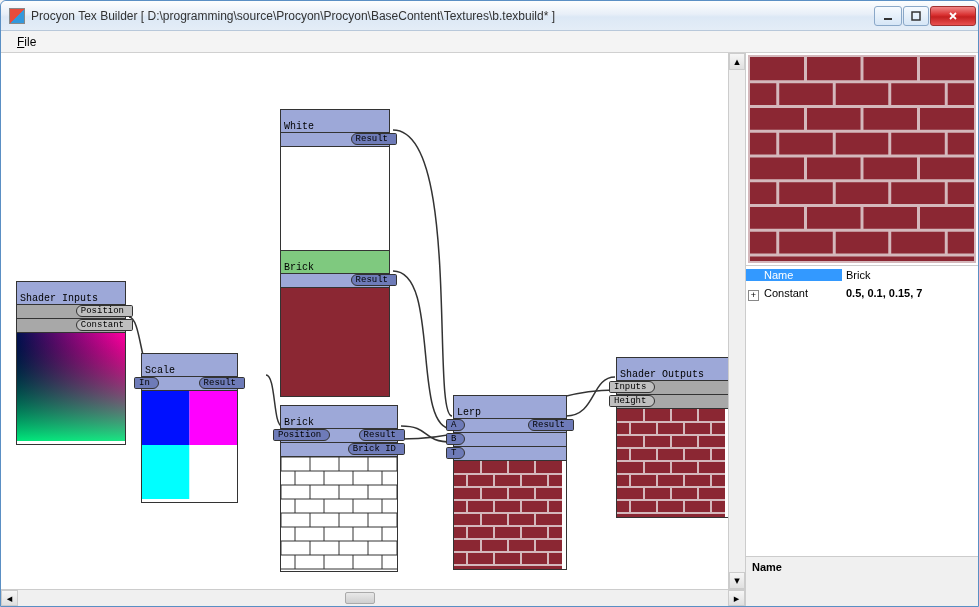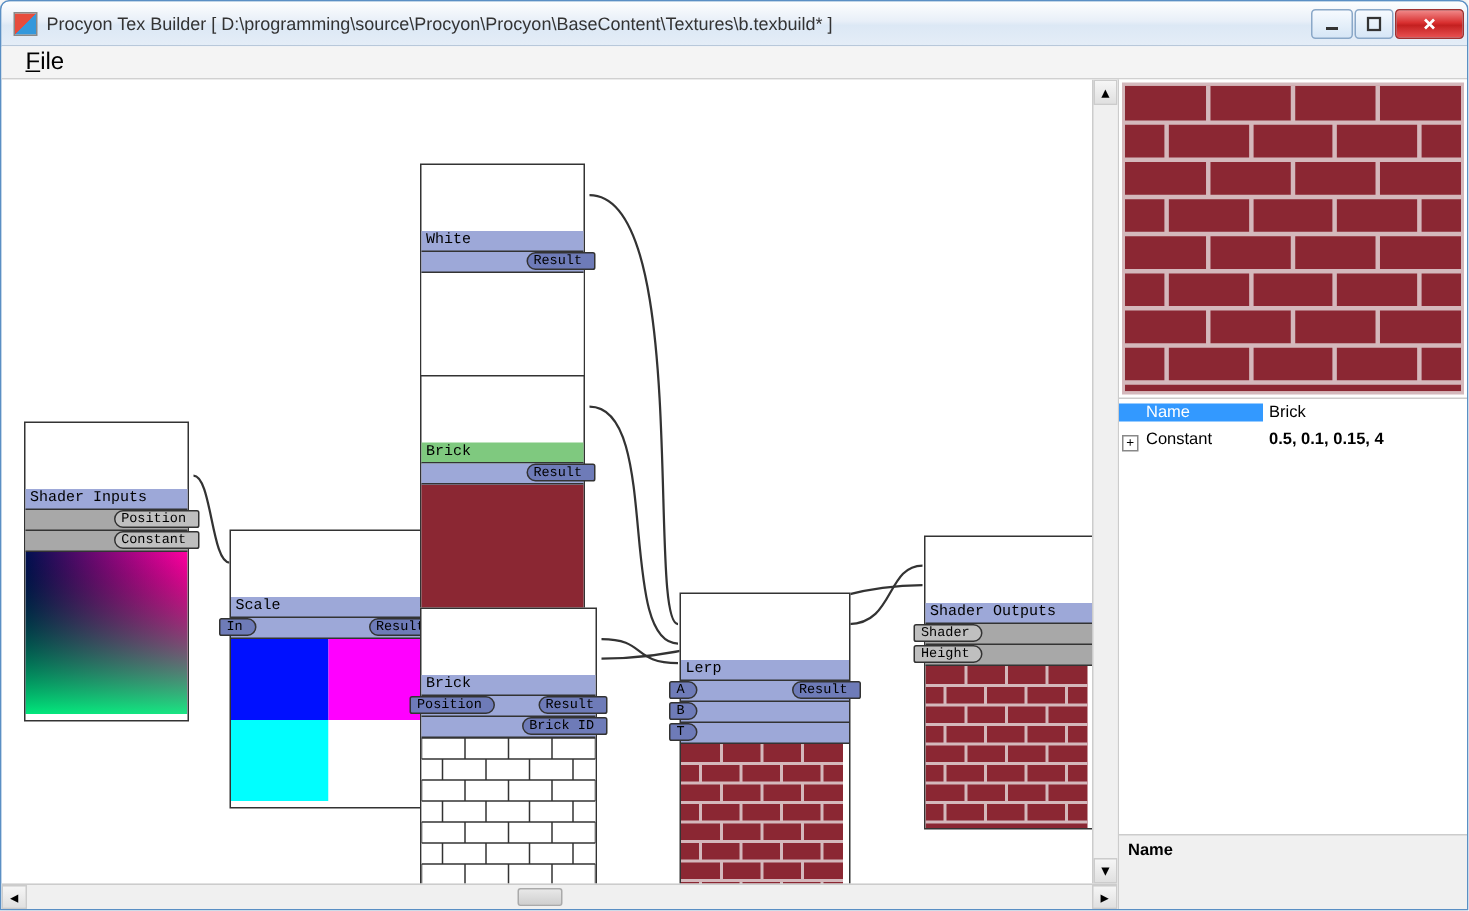--- a/index.html
+++ b/index.html
@@ -12,21 +12,21 @@
 .titlebar-title { flex: 1; color: #333; font-size: 12px; }
 .winbtns { display: flex; gap: 0; }
 .winbtn { width: 30px; height: 20px; border: 1px solid #8aa8c8; border-radius: 3px; background: linear-gradient(#f6fafe,#d6e6f6); display: flex; align-items: center; justify-content: center; cursor: pointer; margin-left: 1px; }
 .winbtn.min { width: 28px; }
 .winbtn.max { width: 26px; }
 .winbtn.close { width: 46px; background: linear-gradient(#f08888,#d93030 45%,#c42020 55%,#e85050); border-color: #a03030; }
 .winbtn svg { width: 12px; height: 12px; }
 
 
 .menubar { height: 22px; background: #f4f4f4; border-bottom: 1px solid #d0d0d0; display: flex; align-items: center; padding: 0 8px; }
-.menu-item { padding: 2px 8px; font-size: 16px; cursor: pointer; }
+.menu-item { padding: 2px 8px; font-size: 12px; cursor: pointer; }
 .menu-item u { text-decoration: underline; }
 
 
 .main { flex: 1; display: flex; height: calc(100% - 52px); }
 .canvas-wrap { flex: 1; position: relative; overflow: hidden; border-right: 1px solid #ccc; }
 .canvas { position: absolute; inset: 0; background: #fff; }
 .hscroll { position: absolute; left: 0; right: 0; bottom: 0; height: 17px; background: #f0f0f0; border-top: 1px solid #ccc; }
 .hscroll-track { position: absolute; left: 17px; right: 17px; top: 0; bottom: 0; }
 .hscroll-thumb { position: absolute; left: 46%; width: 30px; top: 2px; bottom: 2px; background: linear-gradient(#e8e8e8,#cfcfcf); border: 1px solid #aaa; border-radius: 2px; }
 .hscroll-btn { position: absolute; width: 17px; top: 0; bottom: 0; background: linear-gradient(#f6f6f6,#e0e0e0); border: 1px solid #ccc; display:flex;align-items:center;justify-content:center;}
@@ -42,21 +42,21 @@
 .propgrid { flex: 1; background: #fff; border-top: 1px solid #ccc; font-size: 11px; }
 .propgrid .row { display: flex; height: 18px; align-items: center; }
 .propgrid .cell-l { width: 96px; padding-left: 18px; position: relative; }
 .propgrid .cell-r { flex: 1; padding-left: 4px; }
 .propgrid .header .cell-l { background: #3399ff; color: #fff; }
 .propgrid .expander { position:absolute; left:2px; top:3px; width:11px; height:11px; border:1px solid #888; background:#fff; font-size:9px; line-height:9px; text-align:center; }
 .desc-pane { height: 50px; border-top: 1px solid #ccc; background: #f0f0f0; padding: 4px 6px; font-weight: bold; font-size: 11px; }
 
 
 .node { position: absolute; border: 1px solid #333; background: #fff; font-family: "Courier New", monospace; font-size: 10px; }
-.node-title { background: #9da8d8; padding: 1px 3px; height: 14px; border-bottom: 1px solid #333; margin-top: 44px; }
+.node-title { background: #9da8d8; padding: 11px 3px; height: 14px; border-bottom: 1px solid #333; }
 .node-title.green { background: #7fc97f; }
 .node-portrow { background: #9da8d8; display: flex; height: 14px; align-items: stretch; border-bottom: 1px solid #333; position: relative; }
 .node-portrow.gray { background: #a8a8a8; }
 .port { background: #6e7bb8; border: 1px solid #333; border-radius: 7px; height: 12px; padding: 0 8px 0 4px; font-size: 9px; line-height: 10px; color: #000; position: relative; }
 .port.in { margin-left: -8px; border-top-left-radius: 2px; border-bottom-left-radius: 2px; text-align: center; }
 .port.out { margin-right: -8px; margin-left: auto; border-top-right-radius: 2px; border-bottom-right-radius: 2px; }
 .port.gray { background: #bfbfbf; }
 .node-preview { width: 100%; }
 
 
@@ -126,21 +126,21 @@
               <linearGradient id="g2" x1="0" y1="0" x2="0" y2="1">
                   <stop offset="0" stop-color="#000" stop-opacity="0"></stop>
                   <stop offset="1" stop-color="#00ff80" stop-opacity=".9"></stop>
                 </linearGradient>
             </defs>
             <rect width="10" height="10" fill="url(#g1)"></rect>
               <rect width="10" height="10" fill="url(#g2)"></rect>
           </svg>
         </div>
 
-        <div class="node" style="left:152px; top:300px; width:132px;">
+        <div class="node" style="left:140px; top:300px; width:97px;">
           <div class="node-title">Scale</div>
           <div class="node-portrow">
             <div class="port in">In</div>
             <div class="port out">Result</div>
           </div>
           <svg class="node-preview" width="108" height="108" viewBox="0 0 10 10" preserveAspectRatio="none">
             <rect x="0" y="0" width="5" height="5" fill="#0010ff"></rect>
             <rect x="5" y="0" width="5" height="5" fill="#ff00ff"></rect>
             <rect x="0" y="5" width="5" height="5" fill="#00ffff"></rect>
             <rect x="5" y="5" width="5" height="5" fill="#ffffff"></rect>
@@ -291,21 +291,21 @@
                 <line x1="40" y1="91" x2="40" y2="104"></line>
                 <line x1="67" y1="91" x2="67" y2="104"></line>
                 <line x1="94" y1="91" x2="94" y2="104"></line>
             </g>
           </svg>
         </div>
 
         <div class="node" style="left:615px; top:304px; width:120px;">
           <div class="node-title">Shader Outputs</div>
           <div class="node-portrow gray">
-            <div class="port in gray">Shader</div>
+            <div class="port in gray">Inputs</div>
           </div>
           <div class="node-portrow gray">
             <div class="port in gray">Height</div>
           </div>
           <svg class="node-preview brick-svg" width="108" height="108">
             <rect width="108" height="108" fill="#8b2733"></rect>
             <g stroke="#d4b8bc" stroke-width="2">
               <line x1="0" y1="13" x2="108" y2="13"></line>
                 <line x1="0" y1="26" x2="108" y2="26"></line>
                 <line x1="0" y1="39" x2="108" y2="39"></line>
@@ -407,21 +407,21 @@
       <div class="propgrid">
         <div class="row header">
           <div class="cell-l">Name</div>
           <div class="cell-r">Brick</div>
         </div>
         <div class="row">
           <div class="cell-l">
             <div class="expander">+</div>
             <span>Constant</span>
           </div>
-          <div class="cell-r" style="font-weight:bold;">0.5, 0.1, 0.15, 4</div>
+          <div class="cell-r" style="font-weight:bold;">0.5, 0.1, 0.15, 7</div>
         </div>
       </div>
       <div class="desc-pane">
         <div>Name</div>
       </div>
     </div>
   </div>
 </div>
 
 </body></html>

